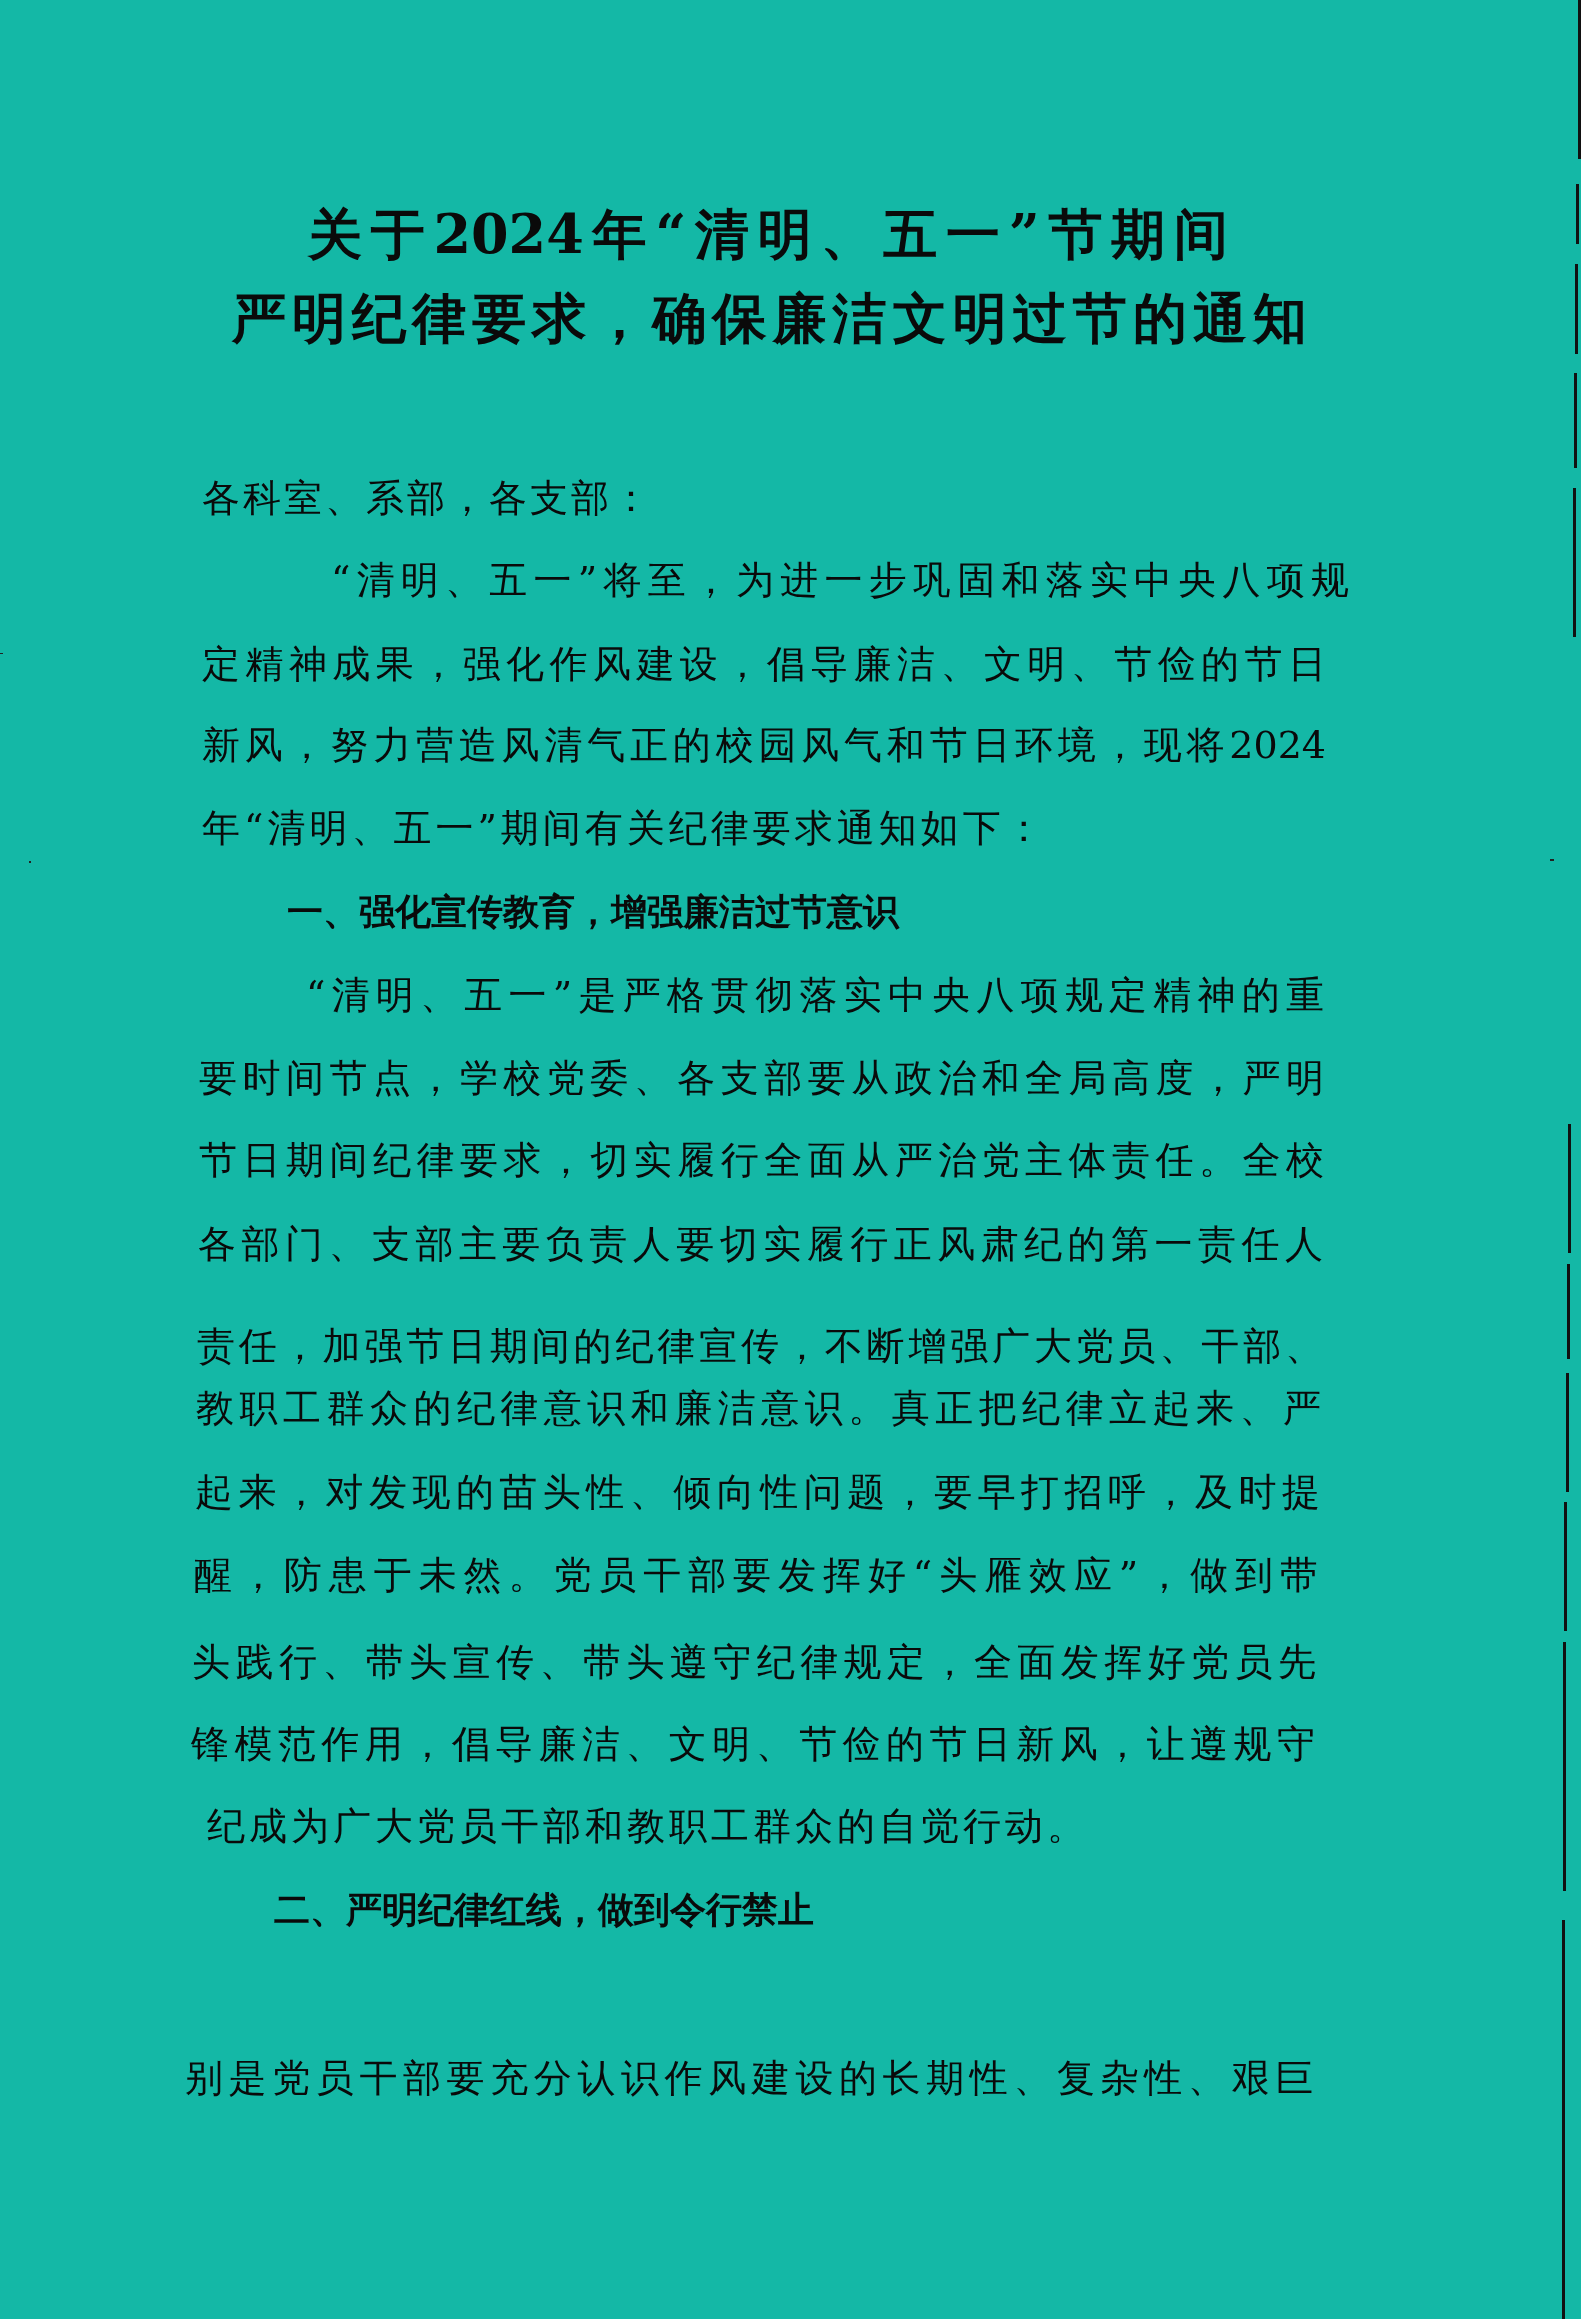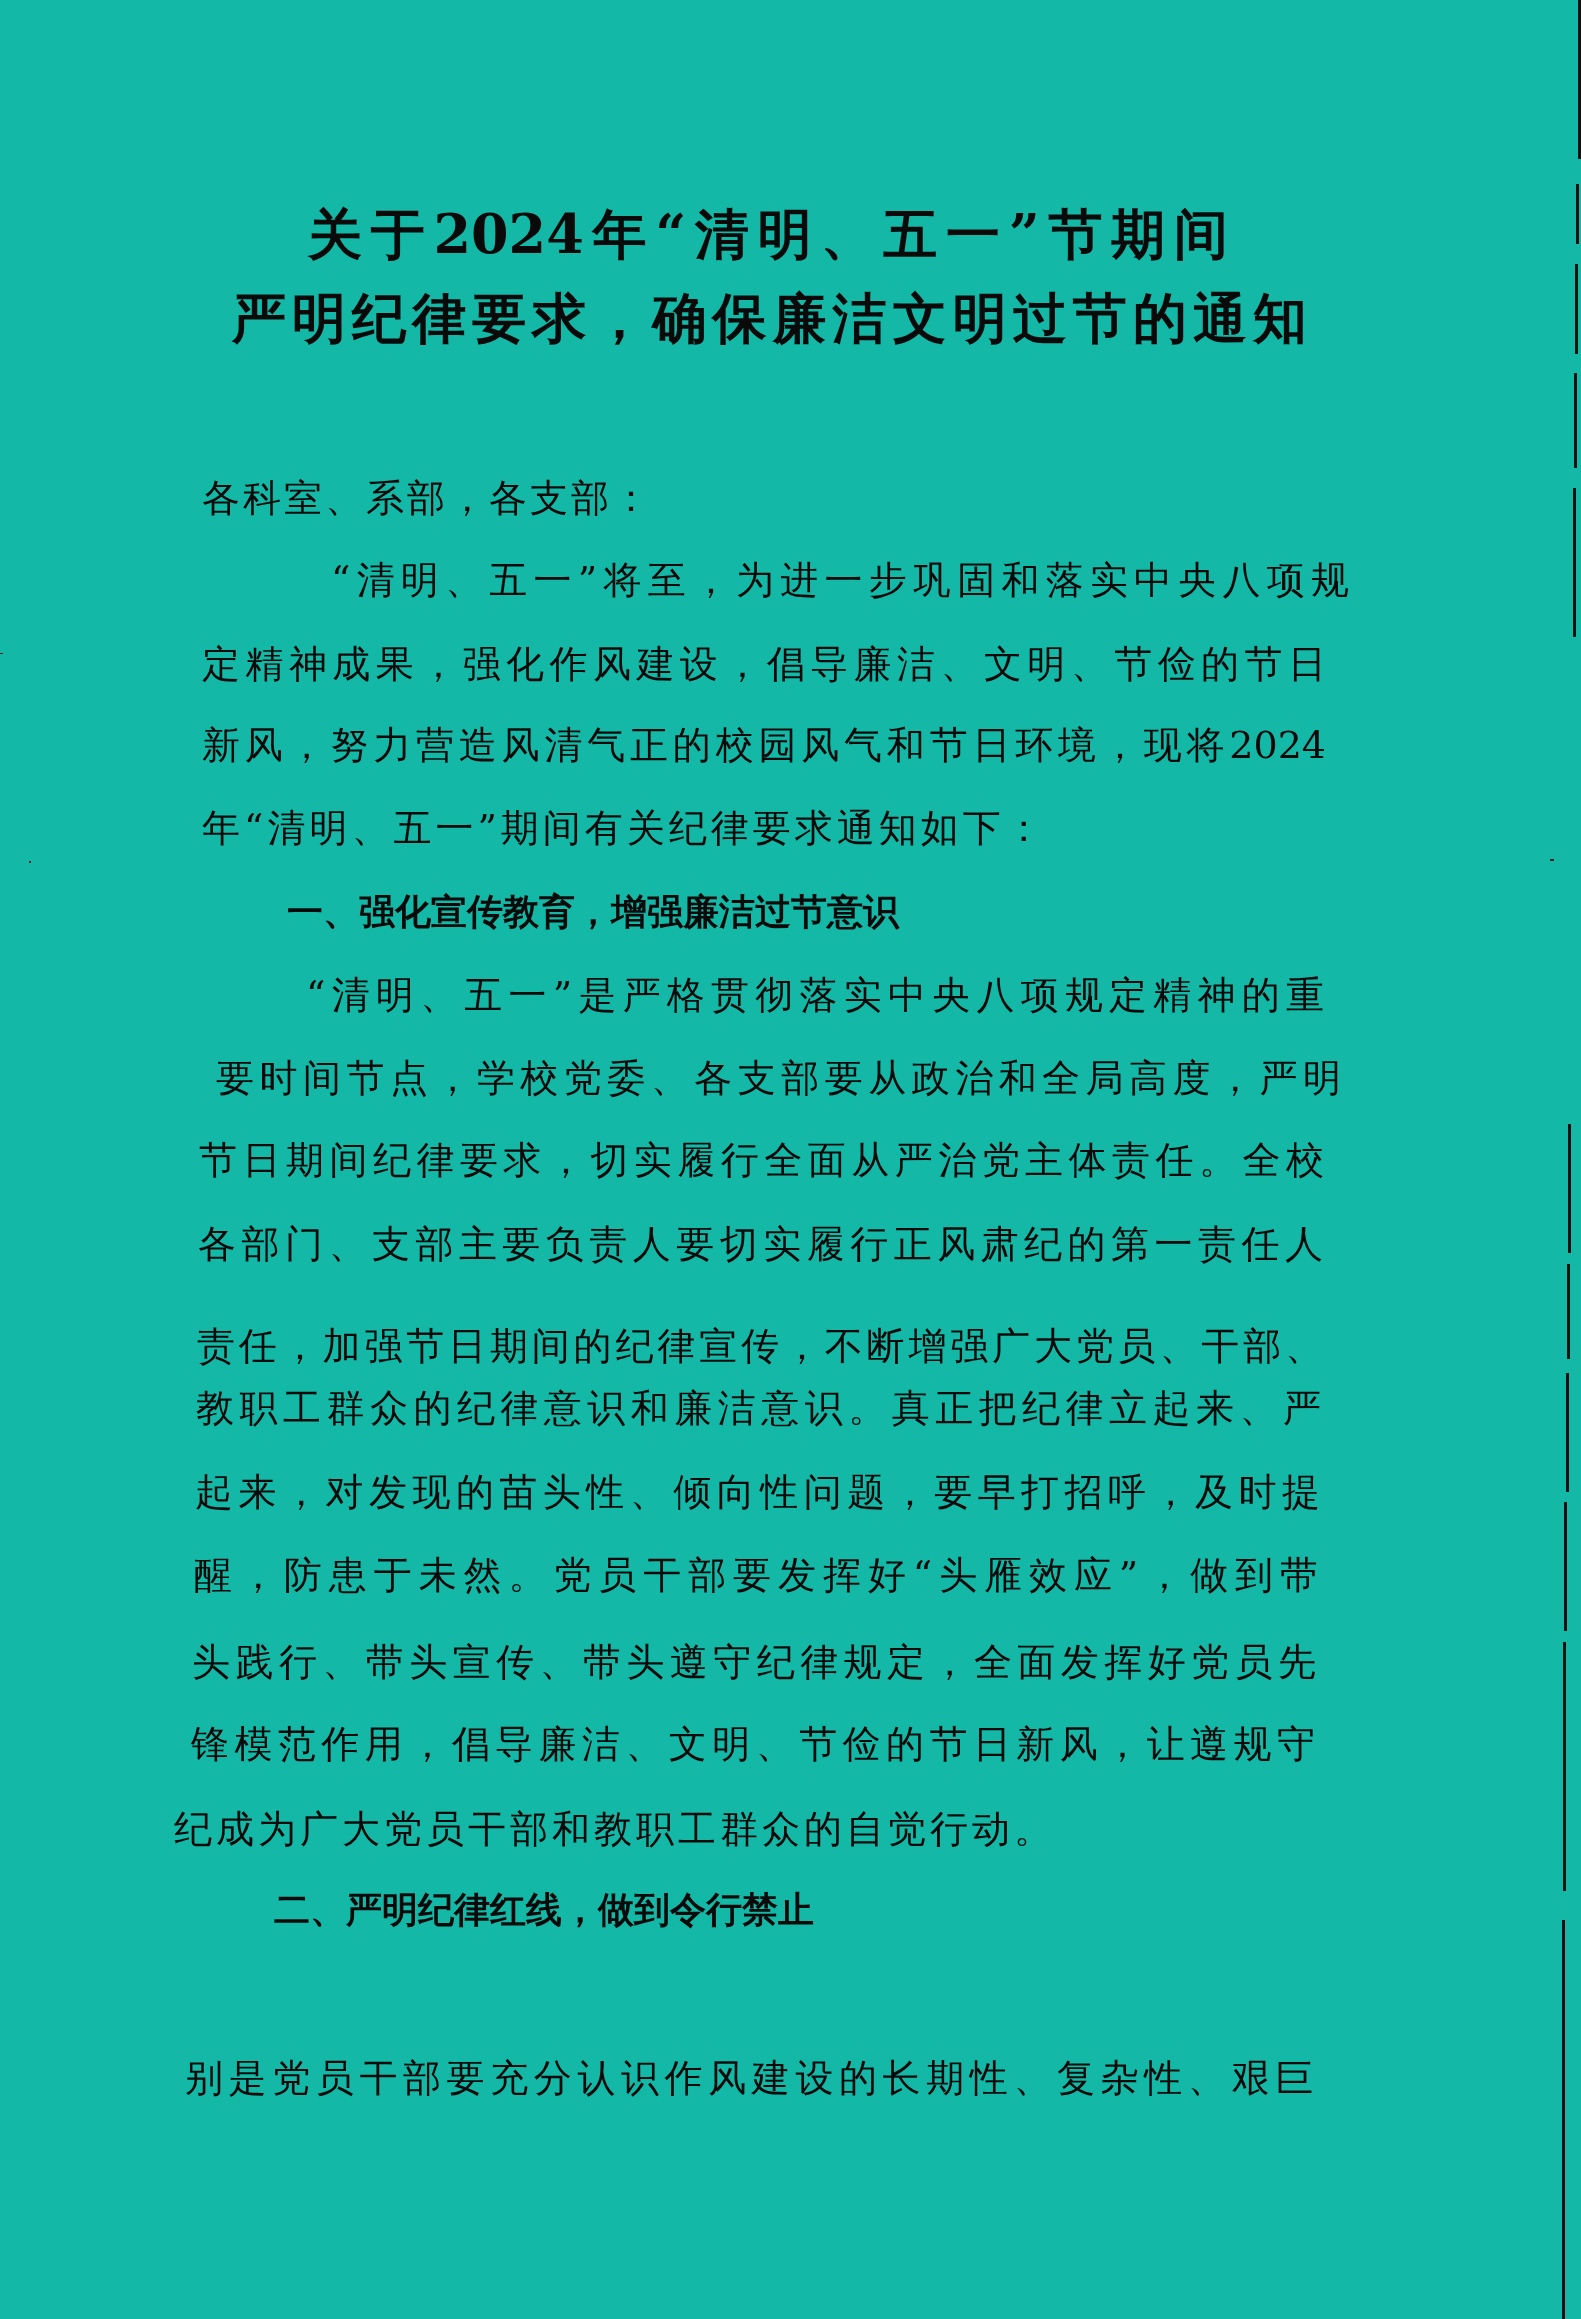--- a/index.html
+++ b/index.html
@@ -99,29 +99,29 @@
   <div class="line last" style="left:202px; top:498px; letter-spacing:3px;">各科室、系部，各支部：</div>
 
   <div class="line" style="left:308px; top:580px; width:1018px;margin-left:23px;">“清明、五一”将至，为进一步巩固和落实中央八项规</div>
   <div class="line" style="left:202px; top:664px; width:1124px;">定精神成果，强化作风建设，倡导廉洁、文明、节俭的节日</div>
   <div class="line" style="left:202px; top:745px; width:1124px;">新风，努力营造风清气正的校园风气和节日环境，现将2024</div>
   <div class="line last" style="left:202px; top:828px;">年“清明、五一”期间有关纪律要求通知如下：</div>
 
   <div class="heading" style="left:287px; top:912px;">一、强化宣传教育，增强廉洁过节意识</div>
 
   <div class="line" style="left:306px; top:995px; width:1018px;">“清明、五一”是严格贯彻落实中央八项规定精神的重</div>
-  <div class="line" style="left:199px; top:1078px; width:1125px;margin-left:17px;">要时间节点，学校党委、各支部要从政治和全局高度，严明</div>
+  <div class="line" style="left:199px; top:1078px; width:1125px;">要时间节点，学校党委、各支部要从政治和全局高度，严明</div>
   <div class="line" style="left:199px; top:1160px; width:1125px;">节日期间纪律要求，切实履行全面从严治党主体责任。全校</div>
   <div class="line" style="left:198px; top:1244px; width:1125px;">各部门、支部主要负责人要切实履行正风肃纪的第一责任人</div>
   <div class="line" style="left:197px; top:1326px; width:1126px;margin-top:20px;">责任，加强节日期间的纪律宣传，不断增强广大党员、干部、</div>
   <div class="line" style="left:196px; top:1408px; width:1125px;">教职工群众的纪律意识和廉洁意识。真正把纪律立起来、严</div>
   <div class="line" style="left:195px; top:1492px; width:1125px;">起来，对发现的苗头性、倾向性问题，要早打招呼，及时提</div>
   <div class="line" style="left:194px; top:1575px; width:1124px;">醒，防患于未然。党员干部要发挥好“头雁效应”，做到带</div>
   <div class="line" style="left:192px; top:1662px; width:1124px;">头践行、带头宣传、带头遵守纪律规定，全面发挥好党员先</div>
   <div class="line" style="left:191px; top:1744px; width:1124px;">锋模范作用，倡导廉洁、文明、节俭的节日新风，让遵规守</div>
-  <div class="line last" style="left:174px; top:1829px;">纪成为广大党员干部和教职工群众的自觉行动。</div>
+  <div class="line last" style="left:207px; top:1829px;font-family:Liberation Mono, monospace;">纪成为广大党员干部和教职工群众的自觉行动。</div>
 
   <div class="heading" style="left:274px; top:1910px;">二、严明纪律红线，做到令行禁止</div>
 
   <div class="line" style="left:185px; top:2078px; width:1128px;">别是党员干部要充分认识作风建设的长期性、复杂性、艰巨</div>
 
 </div>
 
 
 </body></html>

